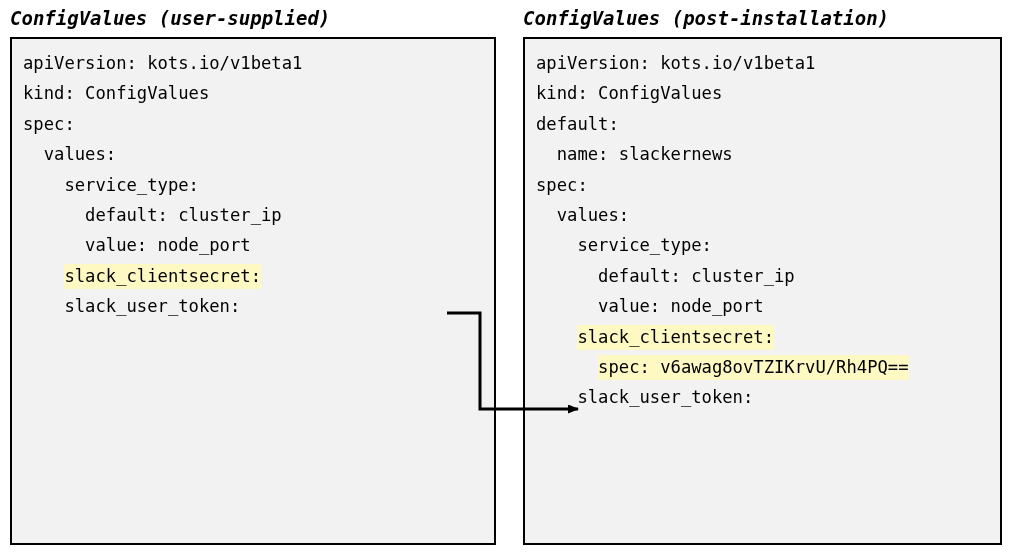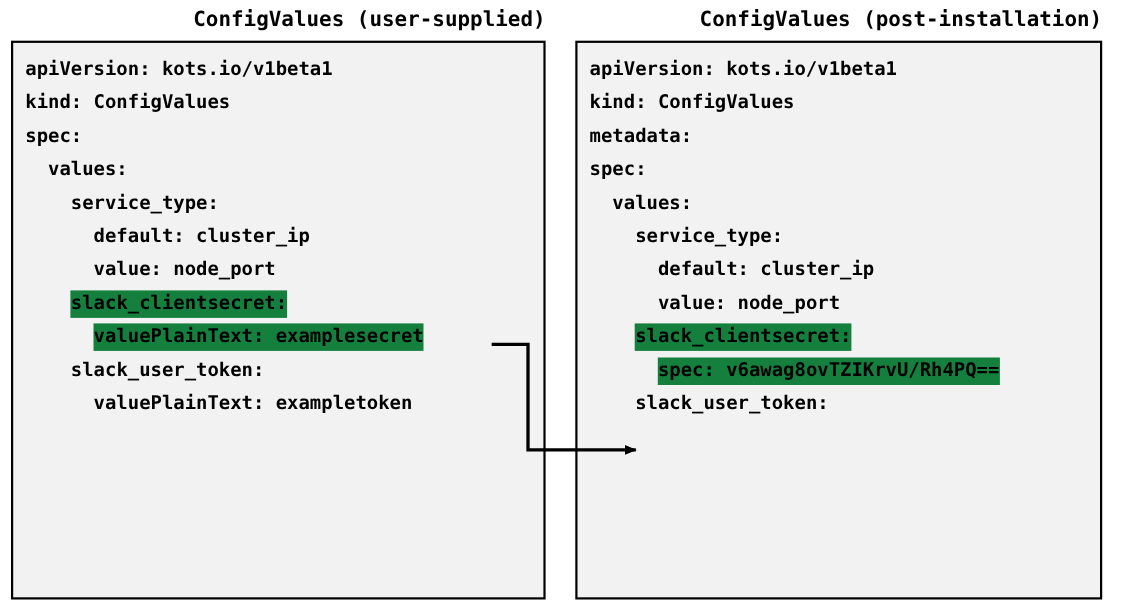--- a/index.html
+++ b/index.html
@@ -12,57 +12,58 @@
     height: 559px;
     position: relative;
     overflow: hidden;
     font-family: "DejaVu Sans Mono", "Liberation Mono", monospace;
   }
   .panel-title {
     position: absolute;
     top: 0;
     left: 0;
     width: 100%;
-    text-align: right;
+    text-align: left;
     font-family: "DejaVu Sans Mono", "Liberation Mono", monospace;
     font-weight: bold;
     font-size: 19px;
     letter-spacing: 0px;
     color: #000000;
     white-space: pre;
+    font-style: italic;
   }
   .code-box {
     position: absolute;
     background: #f2f2f2;
     border: 2px solid #000000;
     box-sizing: border-box;
     overflow: hidden;
   }
   .code-lines {
     position: absolute;
     top: 9px;
     left: 11px;
     right: 0;
   }
   .code-line {
     height: 30.4px;
     line-height: 30.4px;
     font-family: "DejaVu Sans Mono", "Liberation Mono", monospace;
-    font-weight: bold;
+    font-weight: normal;
     font-size: 17.2px;
     color: #000000;
     white-space: pre;
     display: block;
   }
   .code-line > span.seg {
     display: inline;
     padding: 2px 0 3px 0;
   }
   .code-line.hl > span.seg {
-    background: #15803d;
+    background: #fef9c3;
   }
   #left-title   { left: 10px;  top: 7px;  width: 486px; }
   #right-title  { left: 523px; top: 7px;  width: 479px; }
   #left-box {
     left: 10px; top: 37px; width: 486px; height: 508px;
   }
   #right-box {
     left: 523px; top: 37px; width: 479px; height: 508px;
   }
   #connector {
@@ -80,33 +81,32 @@
 <div class="code-box" id="left-box">
   <div class="code-lines" id="left-lines">
       <div class="code-line"><span class="seg">apiVersion: kots.io/v1beta1</span></div>
       <div class="code-line"><span class="seg">kind: ConfigValues</span></div>
       <div class="code-line"><span class="seg">spec:</span></div>
       <div class="code-line">  <span class="seg">values:</span></div>
       <div class="code-line">    <span class="seg">service_type:</span></div>
       <div class="code-line">      <span class="seg">default: cluster_ip</span></div>
       <div class="code-line">      <span class="seg">value: node_port</span></div>
       <div class="code-line hl">    <span class="seg">slack_clientsecret:</span></div>
-      <div class="code-line hl">      <span class="seg">valuePlainText: examplesecret</span></div>
       <div class="code-line">    <span class="seg">slack_user_token:</span></div>
-      <div class="code-line">      <span class="seg">valuePlainText: exampletoken</span></div>
     </div>
 </div>
 
 <div class="panel-title" id="right-title">ConfigValues (post-installation)</div>
 
 <div class="code-box" id="right-box">
   <div class="code-lines" id="right-lines">
       <div class="code-line"><span class="seg">apiVersion: kots.io/v1beta1</span></div>
       <div class="code-line"><span class="seg">kind: ConfigValues</span></div>
-      <div class="code-line"><span class="seg">metadata:</span></div>
+      <div class="code-line"><span class="seg">default:</span></div>
+      <div class="code-line">  <span class="seg">name: slackernews</span></div>
       <div class="code-line"><span class="seg">spec:</span></div>
       <div class="code-line">  <span class="seg">values:</span></div>
       <div class="code-line">    <span class="seg">service_type:</span></div>
       <div class="code-line">      <span class="seg">default: cluster_ip</span></div>
       <div class="code-line">      <span class="seg">value: node_port</span></div>
       <div class="code-line hl">    <span class="seg">slack_clientsecret:</span></div>
       <div class="code-line hl">      <span class="seg">spec: v6awag8ovTZIKrvU/Rh4PQ==</span></div>
       <div class="code-line">    <span class="seg">slack_user_token:</span></div>
     </div>
 </div>

